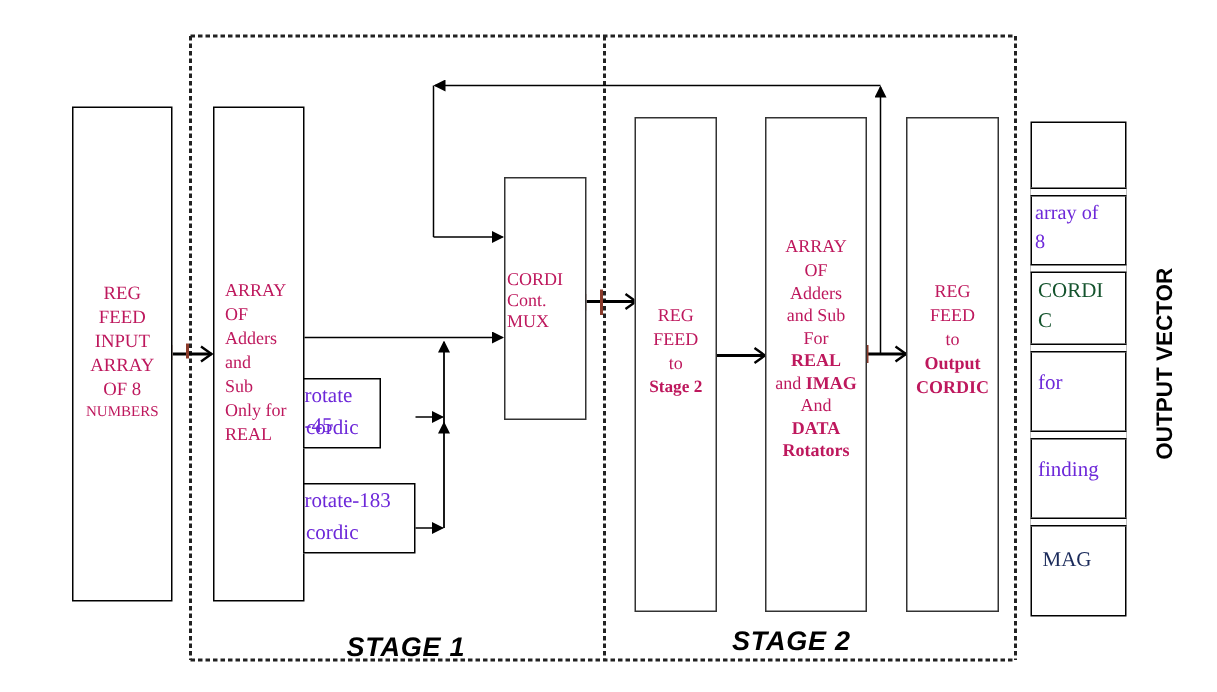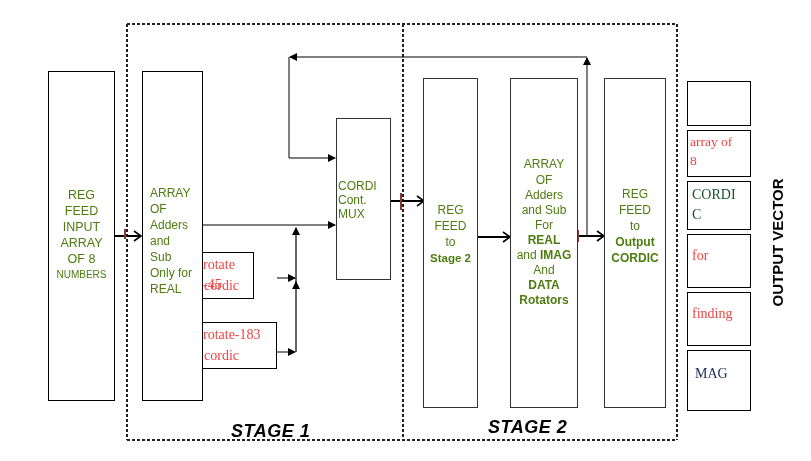--- a/index.html
+++ b/index.html
@@ -1,20 +1,20 @@
 <!DOCTYPE html>
 <html><head>
 <meta charset="utf-8">
 <style>
   html, body { margin:0; padding:0; background:#ffffff; }
   body { width:811px; height:461px; position:relative; overflow:hidden; font-family:"Liberation Sans", sans-serif; color:#000; }
   .box { position:absolute; border:1.4px solid #000; box-sizing:border-box; background:#fff; }
   .thin { border-color:#333; border-width:1px; }
-  .lbl { position:absolute; font-size:12px; line-height:14px; color:#4d7c0f; white-space:pre-line; }
-  .serif { font-family:"Liberation Serif", serif; font-size:14px; line-height:20px; color:#ef4444; }
+  .lbl { position:absolute; font-size:12px; line-height:14px; color:#be185d; white-space:pre-line;font-family:Liberation Serif, serif; }
+  .serif { font-family:"Liberation Serif", serif; font-size:14px; line-height:20px; color:#6d28d9; }
   .center { text-align:center; }
   .stage { position:absolute; font-weight:bold; font-style:italic; font-size:18px; letter-spacing:0.5px; }
   .vtext { position:absolute; font-weight:bold; font-size:15px; transform:rotate(-90deg); transform-origin:center center; white-space:nowrap; }
   .sep { position:absolute; left:-1px; right:-1px; height:4px; border-top:1px solid #000; border-bottom:1px solid #000; background:#fff; }
   svg { position:absolute; left:0; top:0; }
   b { font-weight:bold; }
 </style>
 </head>
 <body>
 

